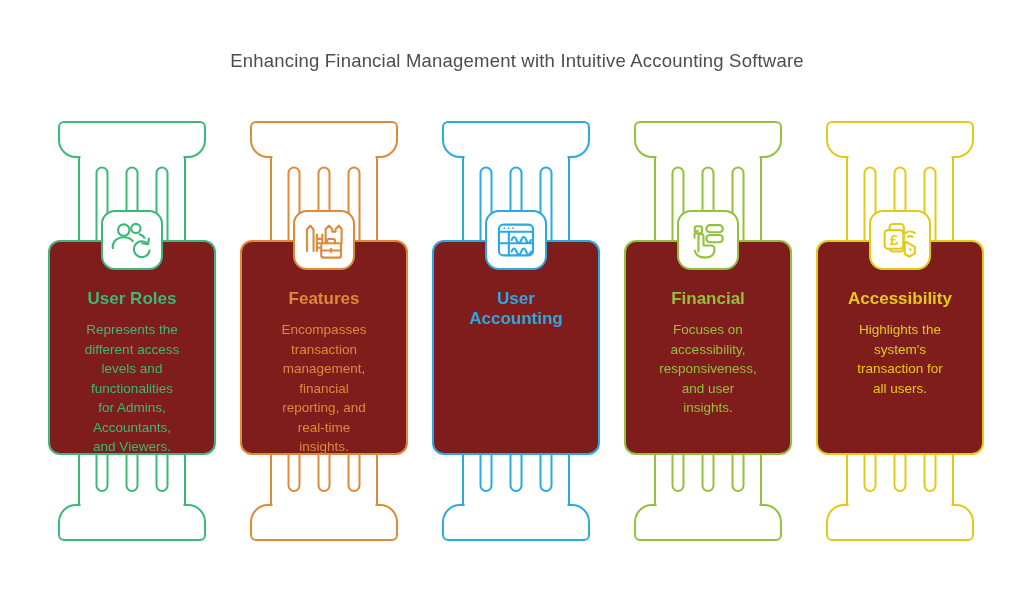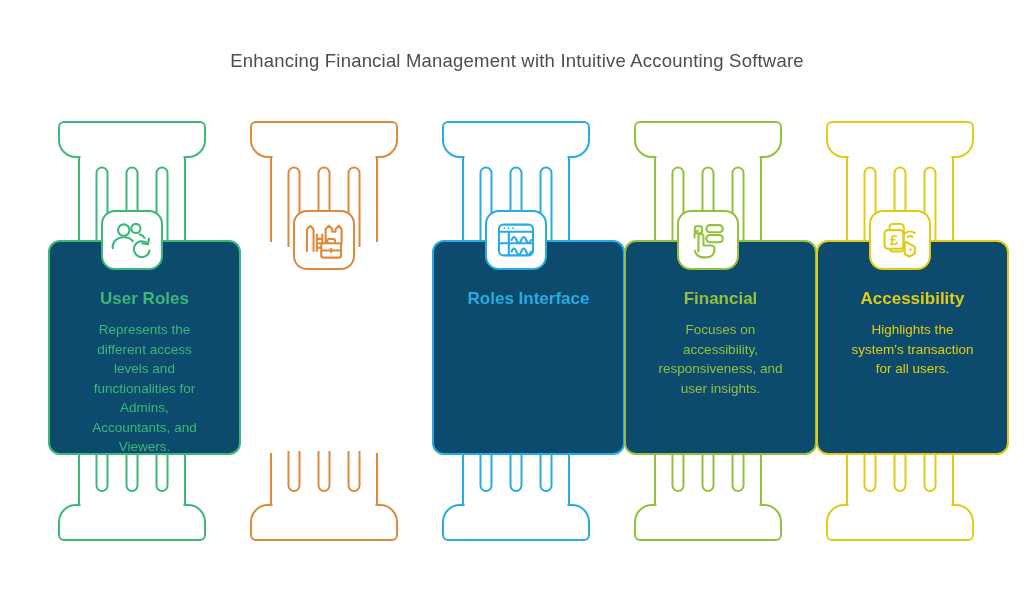--- a/index.html
+++ b/index.html
@@ -8,22 +8,22 @@
   .main-title { position:absolute; top:50px; left:0; width:100%; text-align:center;
                 font-size:18.5px; font-weight:400; color:#4d4d4d; margin:0; letter-spacing:0.2px; }
   .row { position:absolute; top:121px; left:36px; display:flex; }
   .pillar { position:relative; width:192px; height:420px; }
   .pillar-art { position:absolute; left:0; top:0; z-index:1; }
   .c0 { color:#3CB878; }
   .c1 { color:#DD8A3B; }
   .c2 { color:#29ABE2; }
   .c3 { color:#94C13D; }
   .c4 { color:#E2CB16; }
-  .card { position:absolute; left:12px; top:119px; width:193px; height:215px; box-sizing:border-box;
-          background:#0c4a6e; border:2px solid currentColor; border-radius:12px; z-index:2;
+  .card { position:absolute; left:12px; top:119px; width:168px; height:215px; box-sizing:border-box;
+          background:#7f1d1d; border:2px solid currentColor; border-radius:12px; z-index:2;
           padding:47px 24px 0; text-align:center; }
   .card-title { margin:0 0 11px; font-size:17px; font-weight:700; }
   .card-desc { margin:8px; font-size:13.5px; line-height:1.45; }
   .icon-box { position:absolute; left:65px; top:89px; width:62px; height:60px; box-sizing:border-box;
               background:#ffffff; border:2px solid currentColor; border-radius:14px; z-index:3;
               display:flex; align-items:center; justify-content:center; }
   .icon-box svg { display:block; }
   .art path, .art circle, .art rect { vector-effect:non-scaling-stroke; }
 </style>
 </head>
@@ -72,20 +72,24 @@
         <rect x="44.5" y="34" width="103" height="4" fill="#ffffff" stroke="none"></rect>
         <rect x="44.5" y="382" width="103" height="4" fill="#ffffff" stroke="none"></rect>
         <path d="M43,35 V121 M149,35 V121 M43,332 V385 M149,332 V385"></path>
         <path d="M60.5,126 V52 A5.5,5.5 0 0 1 71.5,52 V126"></path>
         <path d="M90.5,126 V52 A5.5,5.5 0 0 1 101.5,52 V126"></path>
         <path d="M120.5,126 V52 A5.5,5.5 0 0 1 131.5,52 V126"></path>
         <path d="M60.5,330 V364.5 A5.5,5.5 0 0 0 71.5,364.5 V330"></path>
         <path d="M90.5,330 V364.5 A5.5,5.5 0 0 0 101.5,364.5 V330"></path>
         <path d="M120.5,330 V364.5 A5.5,5.5 0 0 0 131.5,364.5 V330"></path>
       </svg>
+      <div class="card">
+        <h2 class="card-title">Features</h2>
+        <p class="card-desc">Encompasses transaction management, financial reporting, and real-time insights.</p>
+      </div>
       <div class="icon-box">
         <svg class="art" width="44" height="44" viewBox="0 0 40 40" fill="none" stroke="currentColor" stroke-width="2.1" stroke-linecap="round" stroke-linejoin="round">
           <path d="M4.5,30 V10.5 l3,-3.5 3,3.5 V30"></path>
           <path d="M13.5,30 V15 M18.5,30 V15 M13.5,19 h5 M13.5,23 h5 M13.5,27 h5"></path>
           <path d="M21.5,23 V10 l3,-3 3,3 v2.5 h3 V10 l3,-3 2.5,3 V23"></path>
           <rect x="17.5" y="23" width="18" height="13" rx="2" fill="#ffffff"></rect>
           <path d="M23,23 v-2.3 a1.6,1.6 0 0 1 1.6,-1.6 h3.8 a1.6,1.6 0 0 1 1.6,1.6 V23"></path>
           <path d="M17.5,29.5 h18 M26.5,28 v3"></path>
         </svg>
       </div>
@@ -99,21 +103,21 @@
         <rect x="44.5" y="382" width="103" height="4" fill="#ffffff" stroke="none"></rect>
         <path d="M43,35 V121 M149,35 V121 M43,332 V385 M149,332 V385"></path>
         <path d="M60.5,126 V52 A5.5,5.5 0 0 1 71.5,52 V126"></path>
         <path d="M90.5,126 V52 A5.5,5.5 0 0 1 101.5,52 V126"></path>
         <path d="M120.5,126 V52 A5.5,5.5 0 0 1 131.5,52 V126"></path>
         <path d="M60.5,330 V364.5 A5.5,5.5 0 0 0 71.5,364.5 V330"></path>
         <path d="M90.5,330 V364.5 A5.5,5.5 0 0 0 101.5,364.5 V330"></path>
         <path d="M120.5,330 V364.5 A5.5,5.5 0 0 0 131.5,364.5 V330"></path>
       </svg>
       <div class="card">
-        <h2 class="card-title">Roles Interface</h2>
+        <h2 class="card-title">User Accounting</h2>
       </div>
       <div class="icon-box">
         <svg class="art" width="44" height="44" viewBox="0 0 40 40" fill="none" stroke="currentColor" stroke-width="2.1" stroke-linecap="round" stroke-linejoin="round">
           <rect x="4.5" y="6" width="31" height="28" rx="4"></rect>
           <path d="M4.5,12.5 h31"></path>
           <circle cx="9.3" cy="9.3" r="0.8" fill="currentColor" stroke="none"></circle>
           <circle cx="13.3" cy="9.3" r="0.8" fill="currentColor" stroke="none"></circle>
           <circle cx="17.3" cy="9.3" r="0.8" fill="currentColor" stroke="none"></circle>
           <path d="M13.5,12.5 V34"></path>
           <path d="M4.5,23 h31"></path>

